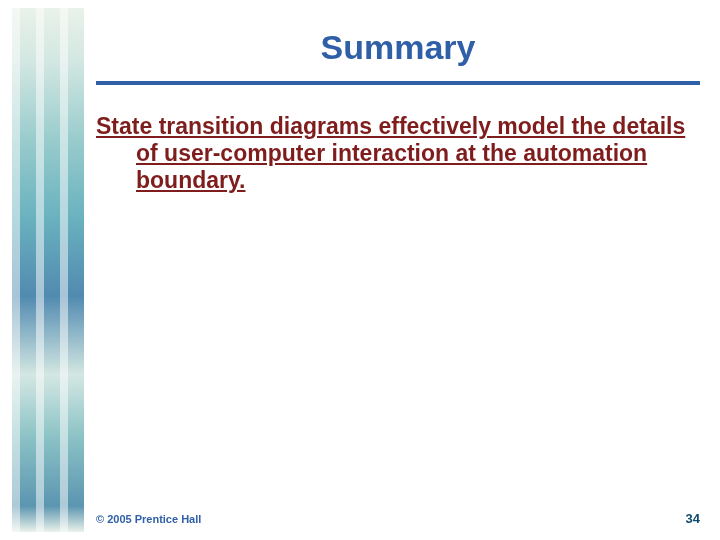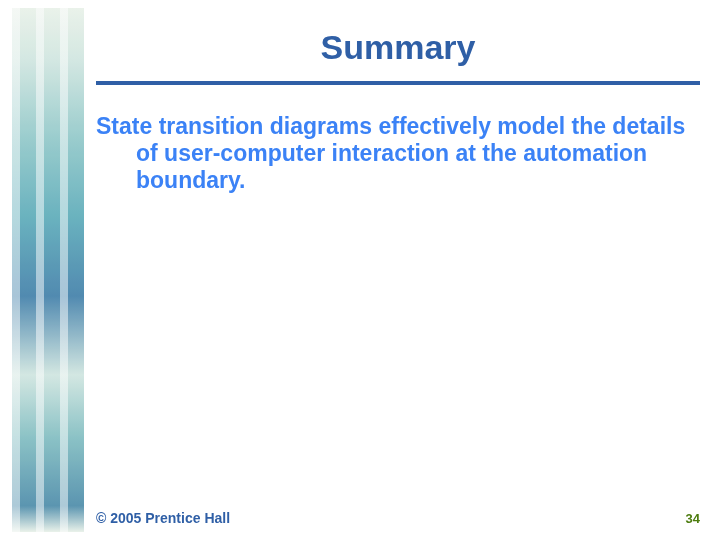--- a/index.html
+++ b/index.html
@@ -39,21 +39,22 @@
     font-size: 34px;
     color: #2f5fa6;
     margin-top: 28px;
   }
   .rule {
     height: 4px;
     background: #2f5fa6;
     margin: 14px 0 28px 0;
   }
   .body-text {
-    color: #3b82f6;
+    color: #7f1d1d;
+    text-decoration: underline;
   }
   .para {
     font-weight: 700;
     font-size: 23px;
     line-height: 1.18;
     margin-bottom: 20px;
     padding-left: 0;
     text-indent: 0;
   }
   .para .hang {
@@ -64,28 +65,28 @@
   .footer {
     position: absolute;
     left: 96px;
     right: 20px;
     bottom: 14px;
     display: flex;
     justify-content: space-between;
     align-items: baseline;
   }
   .copyright {
-    font-size: 14px;
+    font-size: 11px;
     font-weight: 700;
     color: #2f5fa6;
   }
   .pagenum {
     font-size: 13px;
     font-weight: 700;
-    color: #4d7c0f;
+    color: #0c4a6e;
   }
 </style>
 </head>
 <body>
 
 <div class="sidebar-deco"></div>
 
 <div class="content">
   <div class="title">Summary</div>
   <div class="rule"></div>

